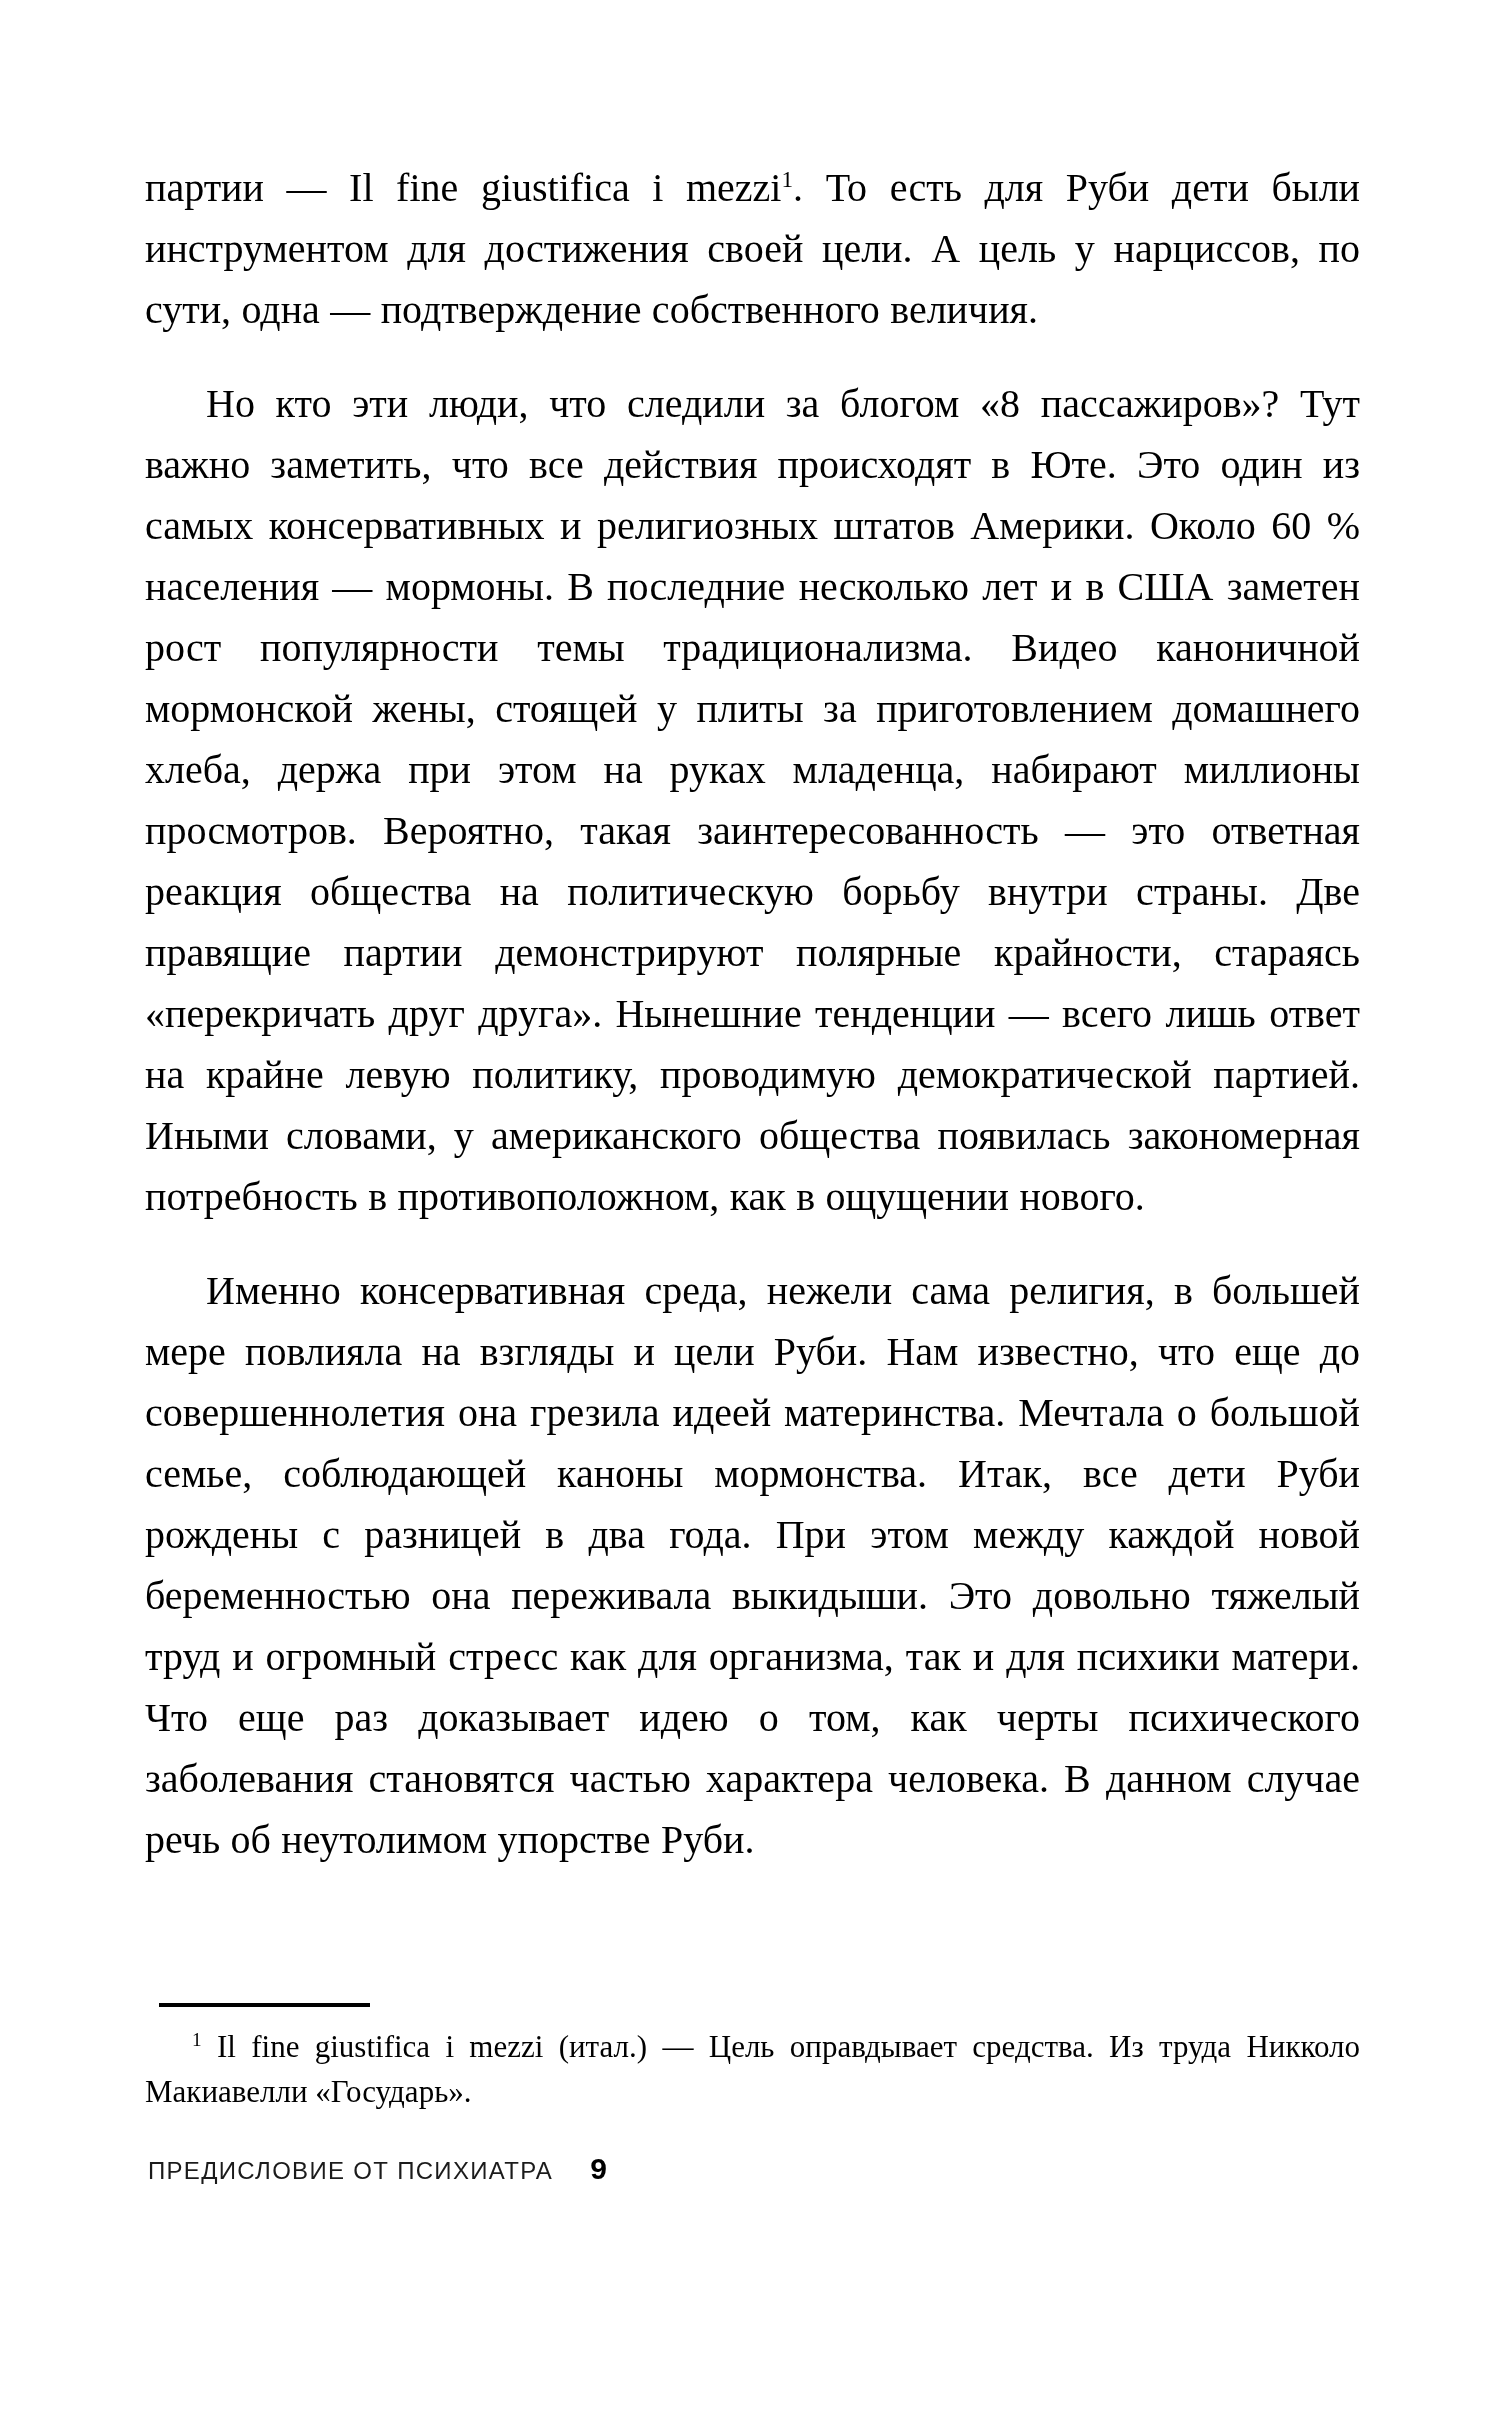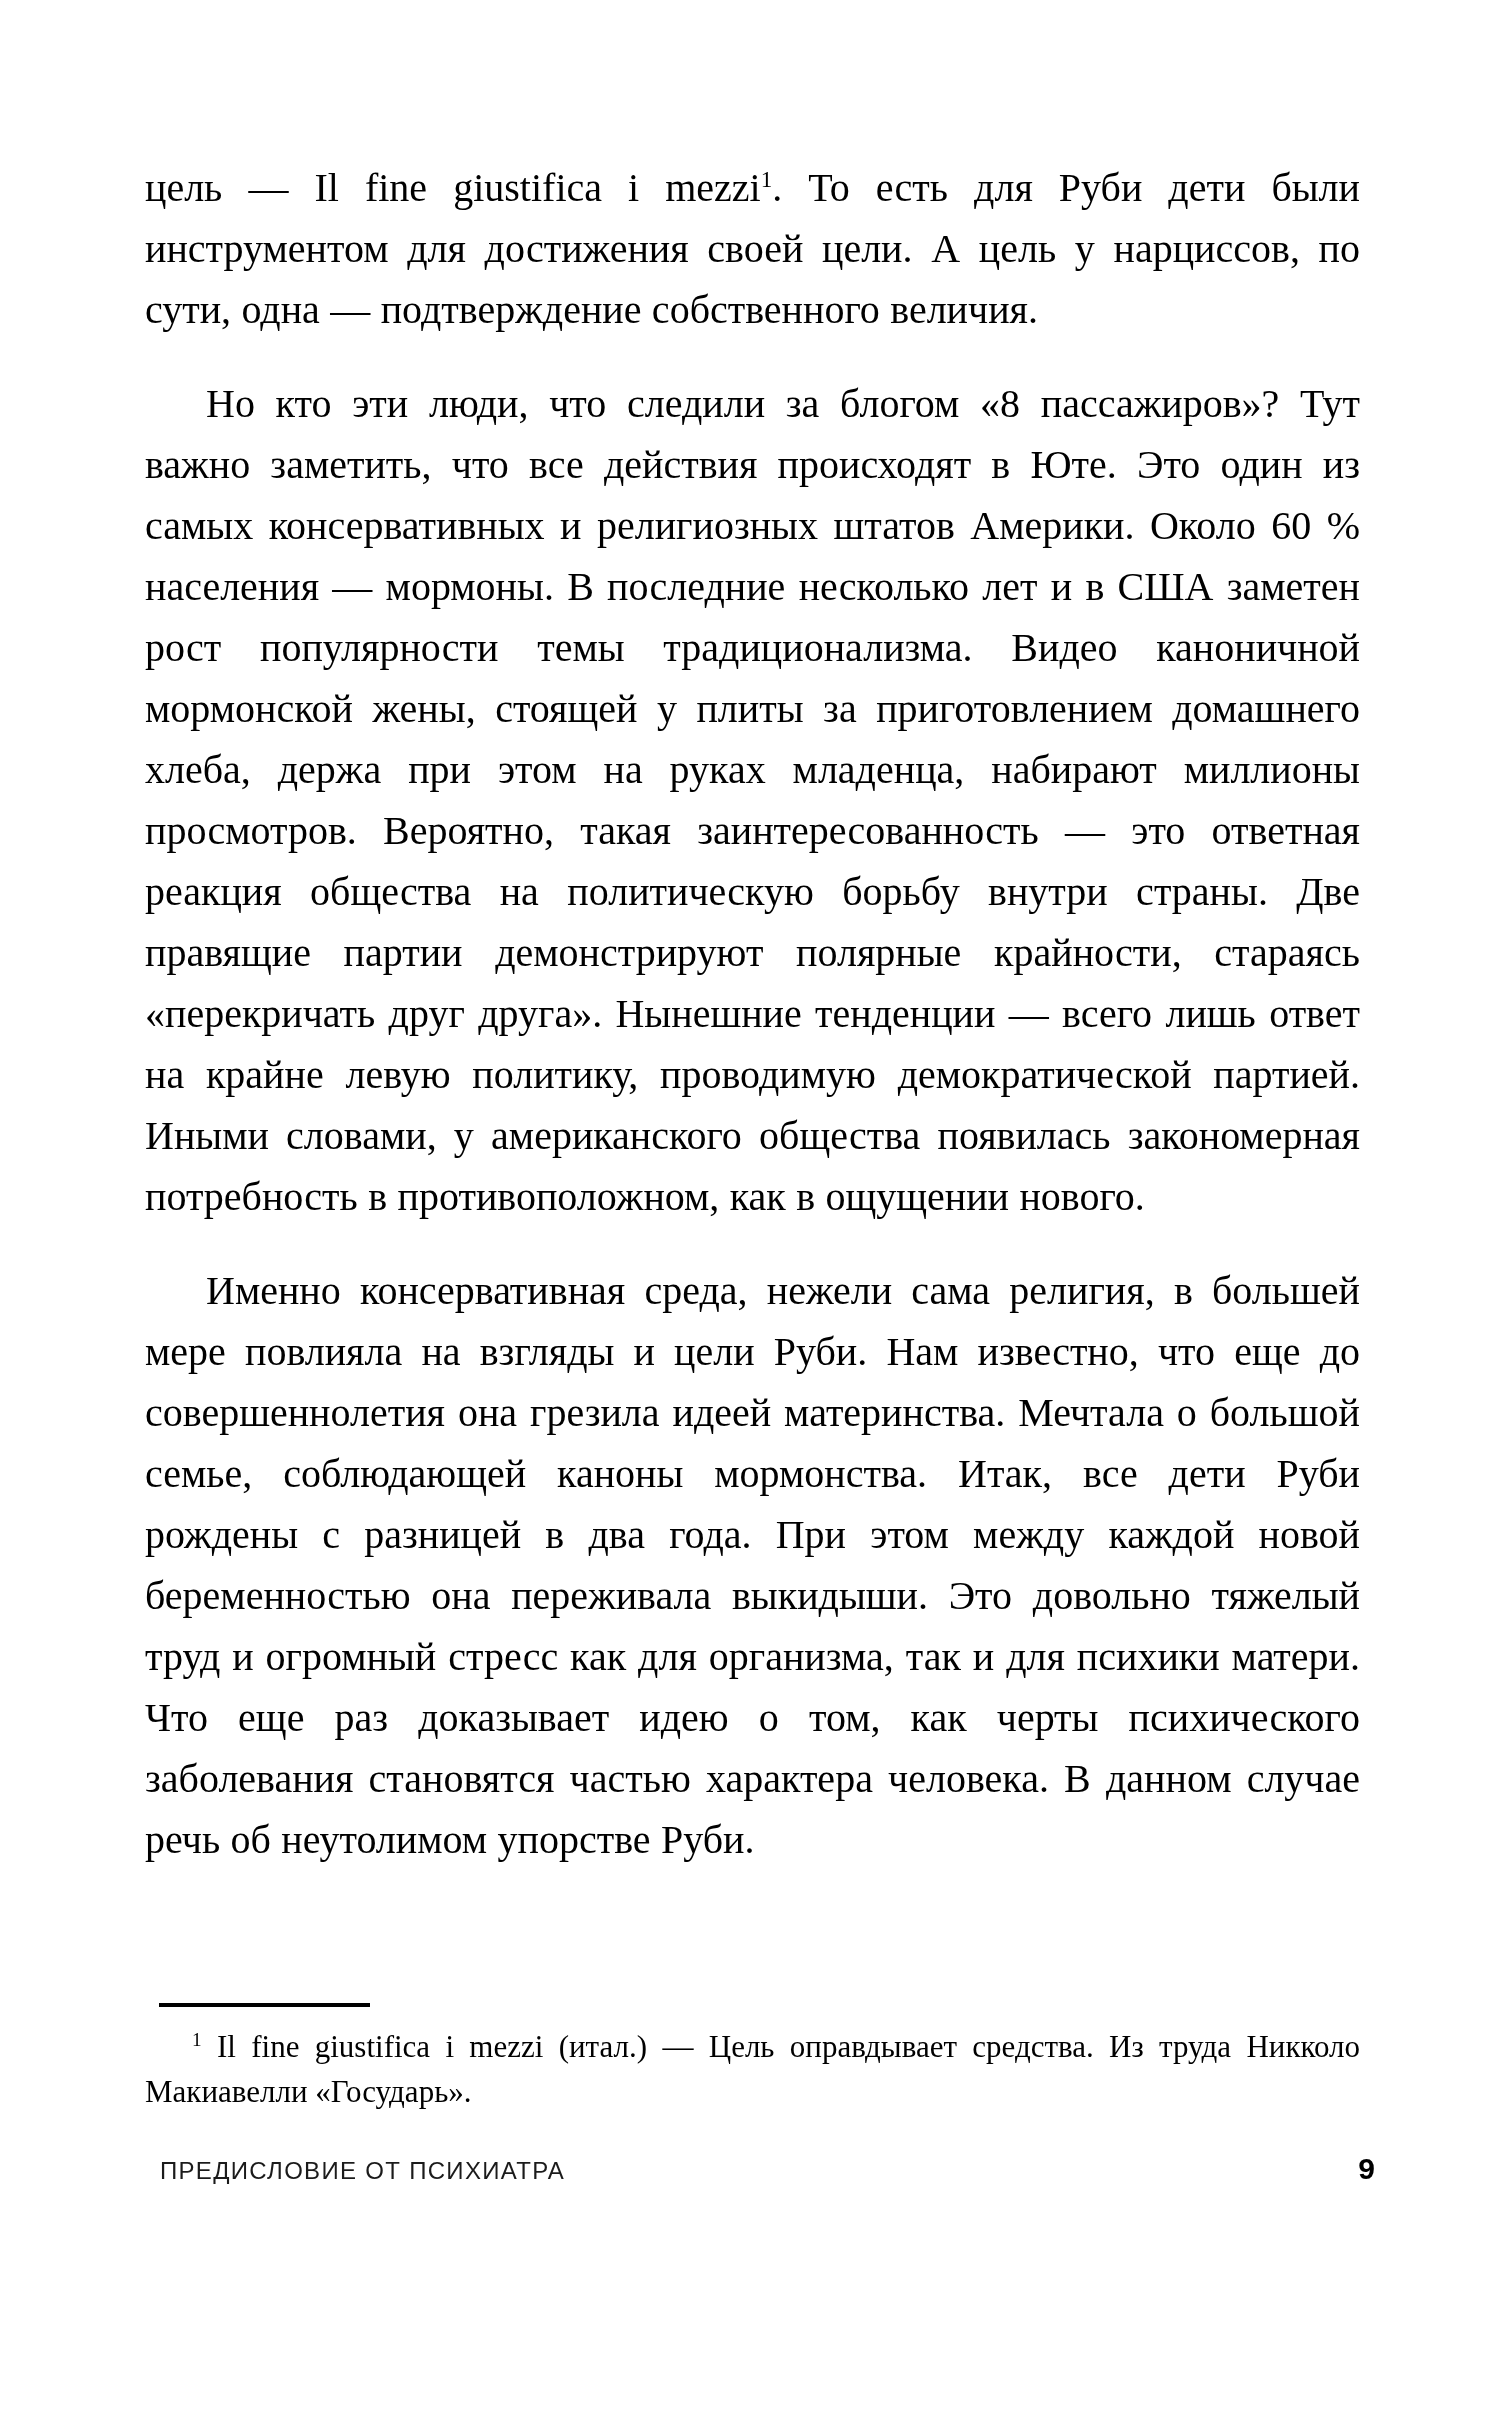--- a/index.html
+++ b/index.html
@@ -81,26 +81,26 @@
   }
   .footnote-text sup {
     font-size: 0.62em;
     vertical-align: super;
     line-height: 0;
   }
 
   
   .footer {
     position: absolute;
-    left: 160px;
+    left: 148px;
     top: 2152px;
     width: 1215px;
     display: flex;
     align-items: baseline;
-    justify-content: space-between;
+    justify-content: flex-start;
     gap: 37px;
   }
   .footer-title {
     font-family: "Liberation Sans", "DejaVu Sans", sans-serif;
     font-size: 24px;
     letter-spacing: 1.3px;
     color: #1b1b1b;
     text-transform: uppercase;
     white-space: nowrap;
   }
@@ -111,21 +111,21 @@
     color: #000000;
   }
 </style>
 </head>
 <body>
 
 <div class="page">
 
   <div class="content">
 
-    <p class="para"><span>цель — </span><span class="italic">Il fine giustifica i mezzi</span><sup class="fnref">1</sup><span>. То есть для Руби дети были инструментом для достижения своей цели. А цель у нарциссов, по сути, одна — подтверждение собственного величия.</span></p>
+    <p class="para"><span>партии — </span><span class="italic">Il fine giustifica i mezzi</span><sup class="fnref">1</sup><span>. То есть для Руби дети были инструментом для достижения своей цели. А цель у нарциссов, по сути, одна — подтверждение собственного величия.</span></p>
 
     <p class="para indent">Но кто эти люди, что следили за блогом «8 пассажиров»? Тут важно заметить, что все действия происходят в Юте. Это один из самых консервативных и религиозных штатов Америки. Около 60 % населения — мормоны. В последние несколько лет и в США заметен рост популярности темы традиционализма. Видео каноничной мормонской жены, стоящей у плиты за приготовлением домашнего хлеба, держа при этом на руках младенца, набирают миллионы просмотров. Вероятно, такая заинтересованность — это ответная реакция общества на политическую борьбу внутри страны. Две правящие партии демонстрируют полярные крайности, стараясь «перекричать друг друга». Нынешние тенденции — всего лишь ответ на крайне левую политику, проводимую демократической партией. Иными словами, у американского общества появилась закономерная потребность в противоположном, как в ощущении нового.</p>
 
     <p class="para indent">Именно консервативная среда, нежели сама религия, в большей мере повлияла на взгляды и цели Руби. Нам известно, что еще до совершеннолетия она грезила идеей материнства. Мечтала о большой семье, соблюдающей каноны мормонства. Итак, все дети Руби рождены с разницей в два года. При этом между каждой новой беременностью она переживала выкидыши. Это довольно тяжелый труд и огромный стресс как для организма, так и для психики матери. Что еще раз доказывает идею о том, как черты психического заболевания становятся частью характера человека. В данном случае речь об неутолимом упорстве Руби.</p>
 
   </div>
 
   <div class="footnote-area">
     <div class="footnote-rule"></div>
     <p class="footnote-text"><sup>1</sup> <span class="italic">Il fine giustifica i mezzi</span><span> (итал.) — Цель оправдывает средства. Из труда Никколо Макиавелли «Государь».</span></p>

